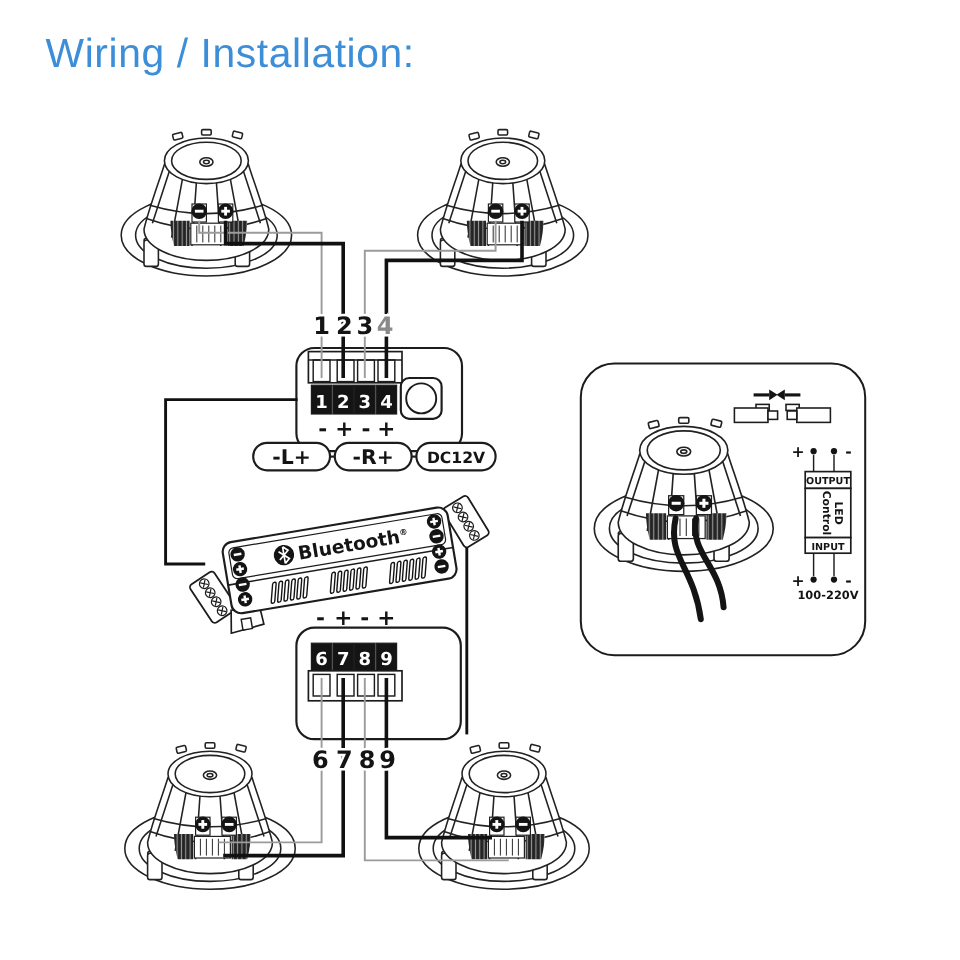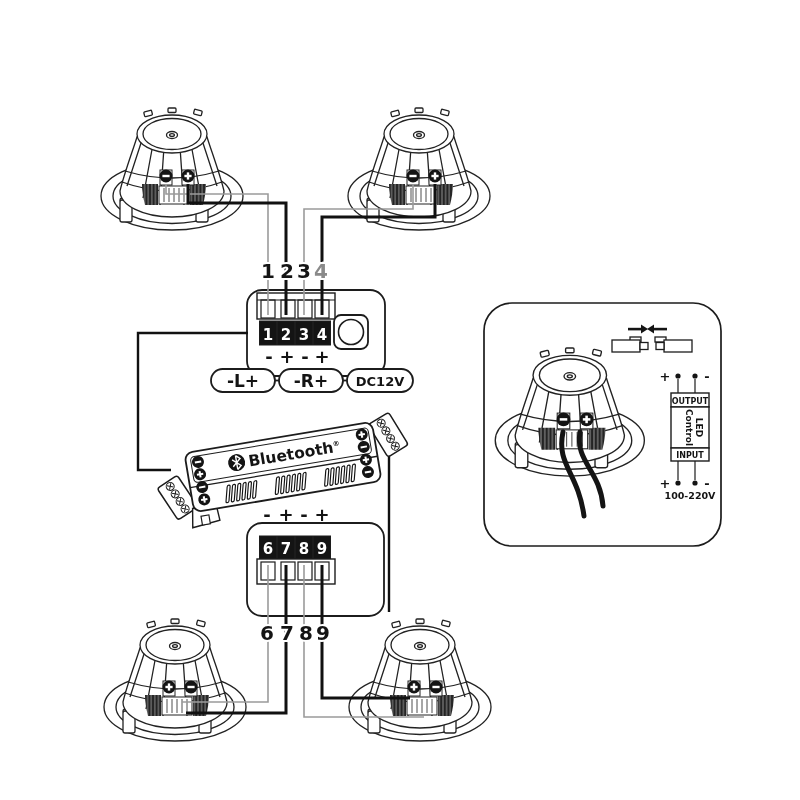--- a/index.html
+++ b/index.html
@@ -8,20 +8,21 @@
   #title{position:absolute;left:38px;top:26px;font-size:34px;font-weight:400;
          color:#3d8ed8;letter-spacing:0.5px;}
   svg{position:absolute;left:0;top:0;}
   text{font-family:"DejaVu Sans", sans-serif;}
   .halo{paint-order:stroke;stroke:#ffffff;stroke-width:4px;}
 </style>
 </head>
 <body>
 
 <div id="stage">
+  <div id="title">Wiring / Installation:</div>
 
   <svg width="800" height="800" viewBox="0 0 800 800">
     <defs>
       <pattern id="ht" width="3.6" height="4" patternUnits="userSpaceOnUse">
         <rect width="3.6" height="4" fill="#242424"></rect>
         <line x1="1.8" y1="0" x2="1.8" y2="4" stroke="#9a9a9a" stroke-width="0.9"></line>
       </pattern>
 
       <g id="spk" stroke="#222" fill="none" stroke-width="1.3">
         <ellipse cx="76" cy="88" rx="71" ry="34" fill="#fff"></ellipse>

